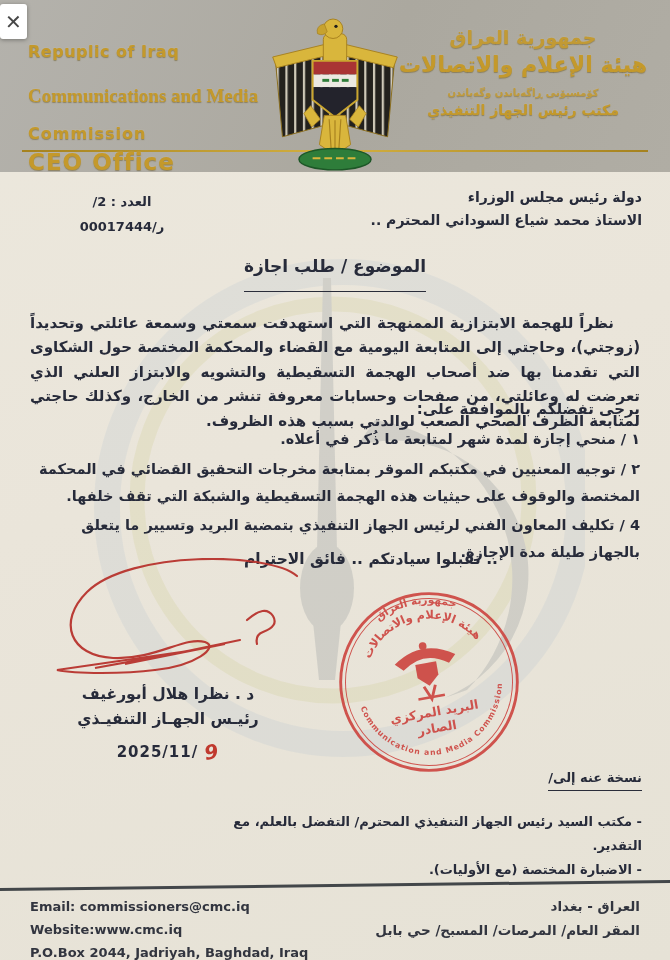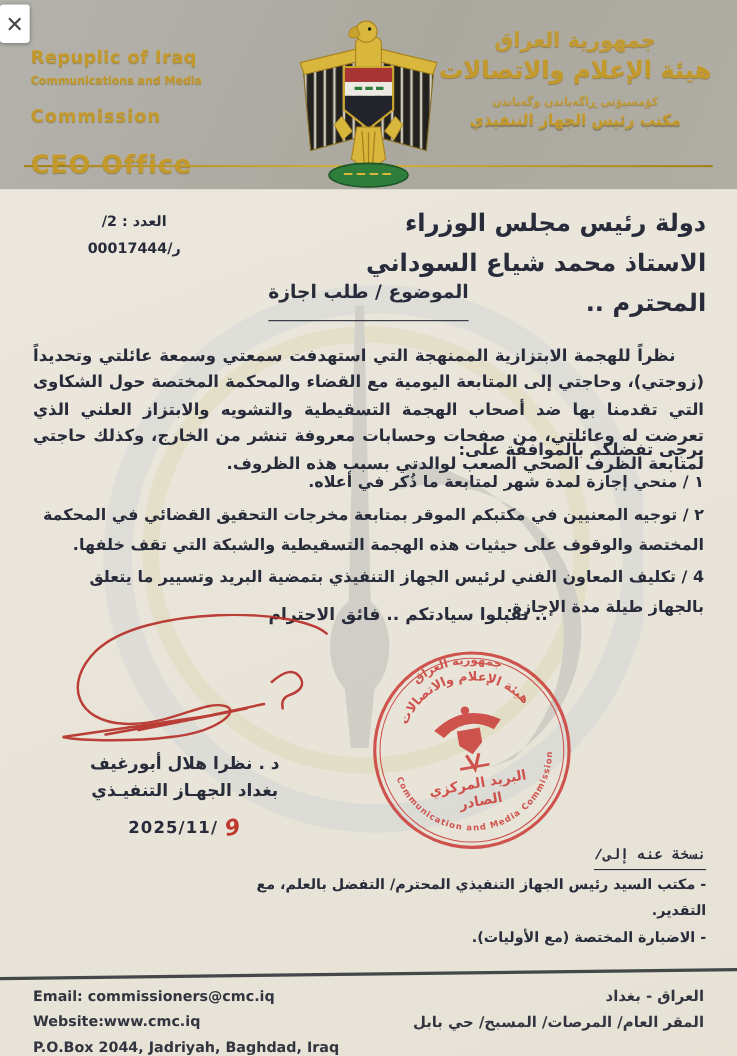--- a/index.html
+++ b/index.html
@@ -10,57 +10,57 @@
   .close-btn{position:absolute;left:0;top:4px;width:27px;height:35px;background:#ffffff;border-radius:3px;
     box-shadow:0 1px 4px rgba(0,0,0,.35);display:flex;align-items:center;justify-content:center;
     font-size:20px;font-weight:bold;color:#474747;cursor:pointer;z-index:50;}
 
   
   .band{position:absolute;top:0;left:0;right:0;height:172px;background:linear-gradient(115deg,#b4b2ac 0%,#aba89f 55%,#b0ada4 100%);}
   .gold-rule{position:absolute;top:150px;left:22px;right:22px;height:2px;background:linear-gradient(90deg,#a5821f,#d3b041,#a5821f);}
   .gold{color:#c4992b;text-shadow:0 1px 1px rgba(90,70,10,.45),0 0 2px rgba(255,235,170,.25);}
   .head-en{position:absolute;left:28px;top:42px;width:235px;text-align:left;font-weight:bold;}
   .head-en .l1{font-size:16px;letter-spacing:.5px;}
-  .head-en .l2{font-size:10px;margin-top:7px;}
+  .head-en .l2{font-size:19px;margin-top:24px;font-family:Liberation Serif, serif;}
   .head-en .l3{font-size:16px;margin-top:17px;letter-spacing:1px;}
-  .head-en .l4{font-size:23px;margin-top:22px;letter-spacing:1px;}
+  .head-en .l4{font-size:23px;margin-top:6px;letter-spacing:1px;}
   .head-ar{position:absolute;right:22px;top:26px;width:250px;text-align:center;font-weight:bold;direction:rtl;}
   .head-ar .a1{font-size:19px;opacity:.92;}
   .head-ar .a2{font-size:22px;margin-top:4px;}
   .head-ar .a3{font-size:10px;margin-top:10px;opacity:.85;}
   .head-ar .a4{font-size:14px;margin-top:4px;}
   .emblem{position:absolute;left:262px;top:10px;width:146px;height:166px;z-index:5;}
 
   
   .watermark{position:absolute;left:75px;top:250px;width:510px;height:510px;opacity:.13;z-index:0;pointer-events:none;}
 
   
   .ink{color:#272b3a;}
   .meta{position:absolute;left:52px;top:190px;width:140px;direction:rtl;text-align:center;font-size:13px;font-weight:bold;line-height:1.9;z-index:2;}
-  .addressee{position:absolute;right:28px;top:186px;width:340px;direction:rtl;text-align:right;font-size:22px;font-weight:bold;line-height:1.65;z-index:2;}
+  .addressee{position:absolute;right:28px;top:186px;width:340px;direction:rtl;text-align:right;font-size:14px;font-weight:bold;line-height:1.65;z-index:2;}
   .subject-row{position:absolute;top:256px;left:0;right:0;text-align:center;z-index:2;}
   .subject{display:inline-block;font-size:17px;font-weight:bold;border-bottom:1.6px solid #2a2d3a;padding-bottom:15px;}
   .body-par{position:absolute;top:296px;right:30px;left:30px;direction:rtl;text-align:justify;font-size:15px;font-weight:bold;line-height:1.63;text-indent:26px;z-index:2;}
   .req-intro{position:absolute;top:400px;right:30px;direction:rtl;font-size:15px;font-weight:bold;z-index:2;text-align:center;}
   .items{position:absolute;top:426px;right:30px;left:30px;direction:rtl;text-align:right;font-size:14.5px;font-weight:bold;line-height:1.85;z-index:2;}
   .items .it{margin-bottom:3px;}
   .closing{position:absolute;top:550px;left:0;right:0;text-align:center;font-size:15.5px;font-weight:bold;transform:translateX(36px);z-index:2;}
 
   
   .sig-svg{position:absolute;left:35px;top:558px;width:300px;height:128px;z-index:3;}
   .sig-block{position:absolute;left:58px;top:682px;width:220px;text-align:center;direction:rtl;font-size:15.5px;font-weight:bold;line-height:1.6;z-index:3;}
   .sig-date{direction:ltr;font-size:15px;letter-spacing:1px;margin-top:2px;}
   .hand-nine{display:inline-block;color:#c0392e;font-size:20px;font-style:italic;transform:rotate(-9deg) translateY(2px);font-weight:bold;}
 
   
   .stamp{position:absolute;left:333px;top:586px;width:192px;height:192px;transform:rotate(-10deg);opacity:.92;z-index:3;}
 
   
   .cc{position:absolute;right:28px;top:766px;width:420px;direction:rtl;text-align:right;font-size:13px;font-weight:bold;line-height:1.85;z-index:2;}
-  .cc .cc-head{display:inline-block;border-bottom:1.4px solid #2a2d3a;margin-bottom:2px;font-family:Liberation Mono, monospace;}
+  .cc .cc-head{display:inline-block;border-bottom:1.4px solid #2a2d3a;margin-bottom:19px;}
 
   
   .foot-rule{position:absolute;top:884px;left:-4px;right:-4px;height:2.6px;background:#43474a;transform:rotate(-0.7deg);z-index:2;}
   .foot-en{position:absolute;left:30px;top:896px;font-size:13px;font-weight:bold;line-height:1.75;color:#32353f;z-index:2;}
   .foot-ar{position:absolute;right:30px;top:894px;direction:rtl;text-align:right;font-size:13.5px;font-weight:bold;line-height:1.8;color:#32353f;z-index:2;}
 </style>
 </head>
 <body>
 
 <div class="page">
@@ -164,21 +164,21 @@
   <svg class="sig-svg" viewBox="0 0 300 128">
     <g fill="none" stroke="#b8342e" stroke-width="2.2" stroke-linecap="round" opacity="0.95">
       <path d="M262,18 C235,-6 95,-8 52,34 C22,64 35,98 78,100 C120,102 150,78 170,84 C185,89 160,108 120,112"></path>
       <path d="M120,112 C90,116 40,116 22,112 L160,92 L60,110 L190,86 L90,106 L205,82"></path>
       <path d="M212,62 q18,-16 26,-4 q6,10 -10,16 q-8,3 -6,12"></path>
     </g>
   </svg>
 
   <div class="sig-block ink">
     <div>د . نظرا هلال أبورغيف</div>
-    <div>بغداد الجهـاز التنفيـذي</div>
+    <div>رئيـس الجهـاز التنفيـذي</div>
     <div class="sig-date">
       <span>2025/11/</span>
       <span class="hand-nine">9</span>
     </div>
   </div>
 
   <svg class="stamp" viewBox="0 0 200 200">
     <defs>
       <path id="arcTopOuter" d="M 18,100 A 82,82 0 0 1 182,100"></path>
       <path id="arcTopInner" d="M 34,100 A 66,66 0 0 1 166,100"></path>

